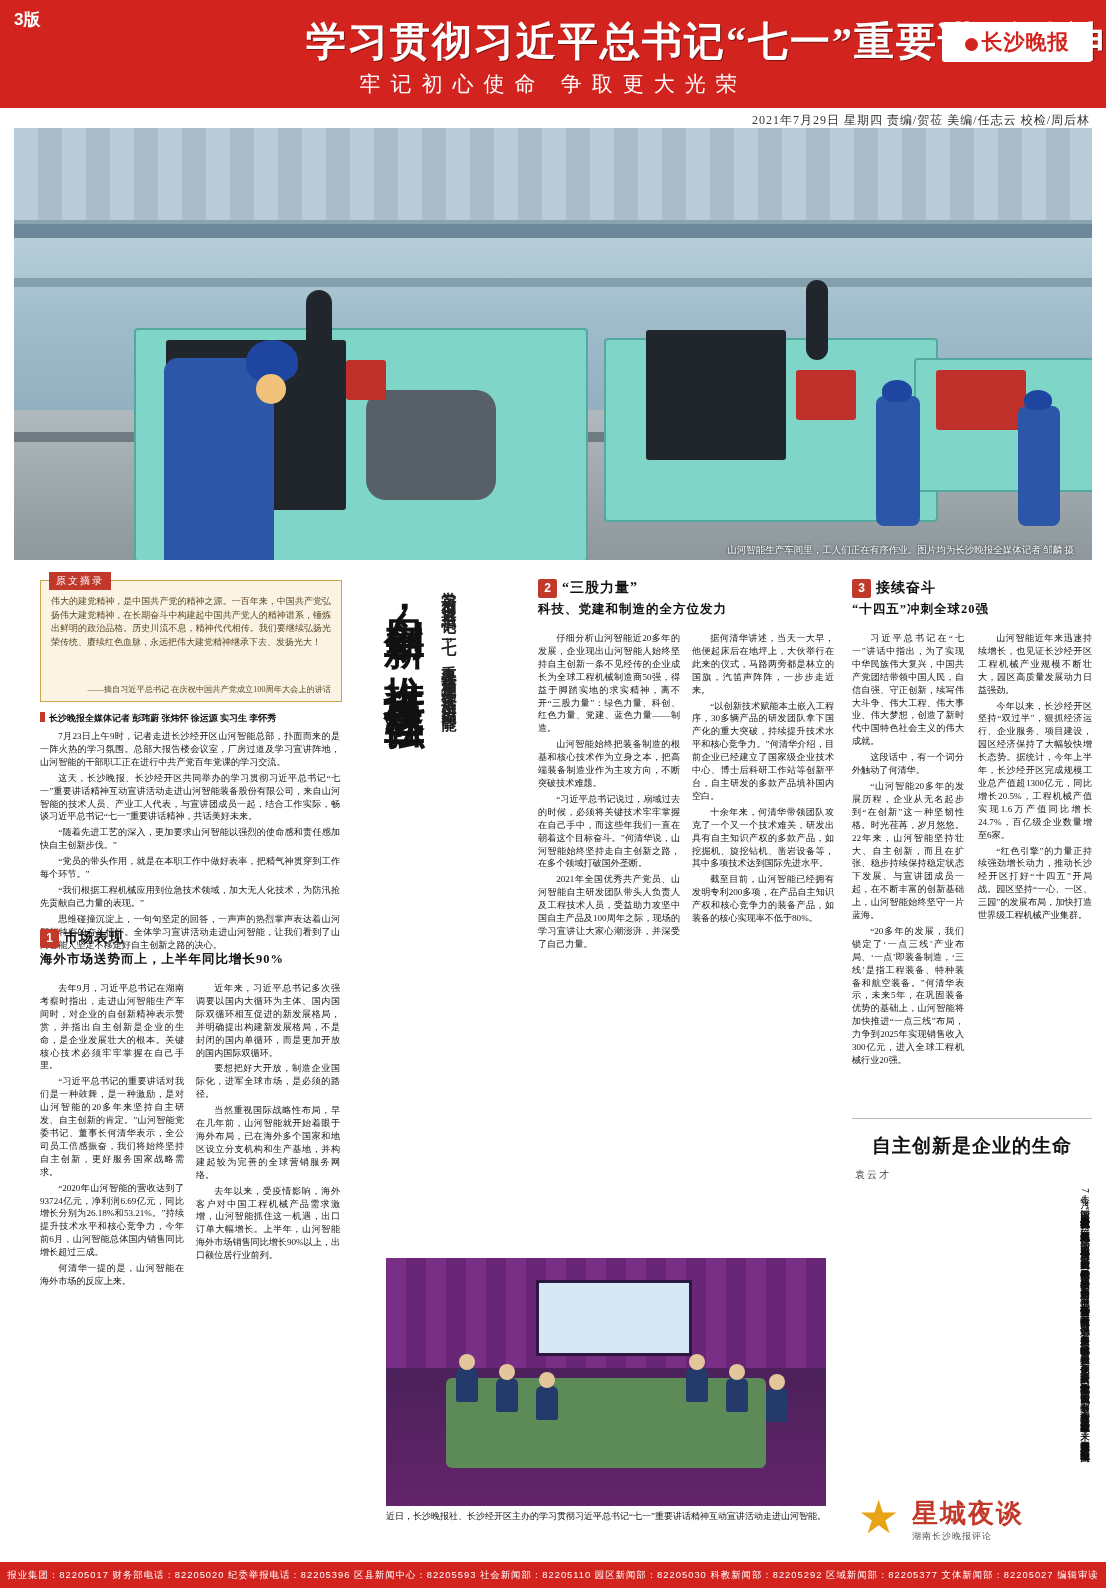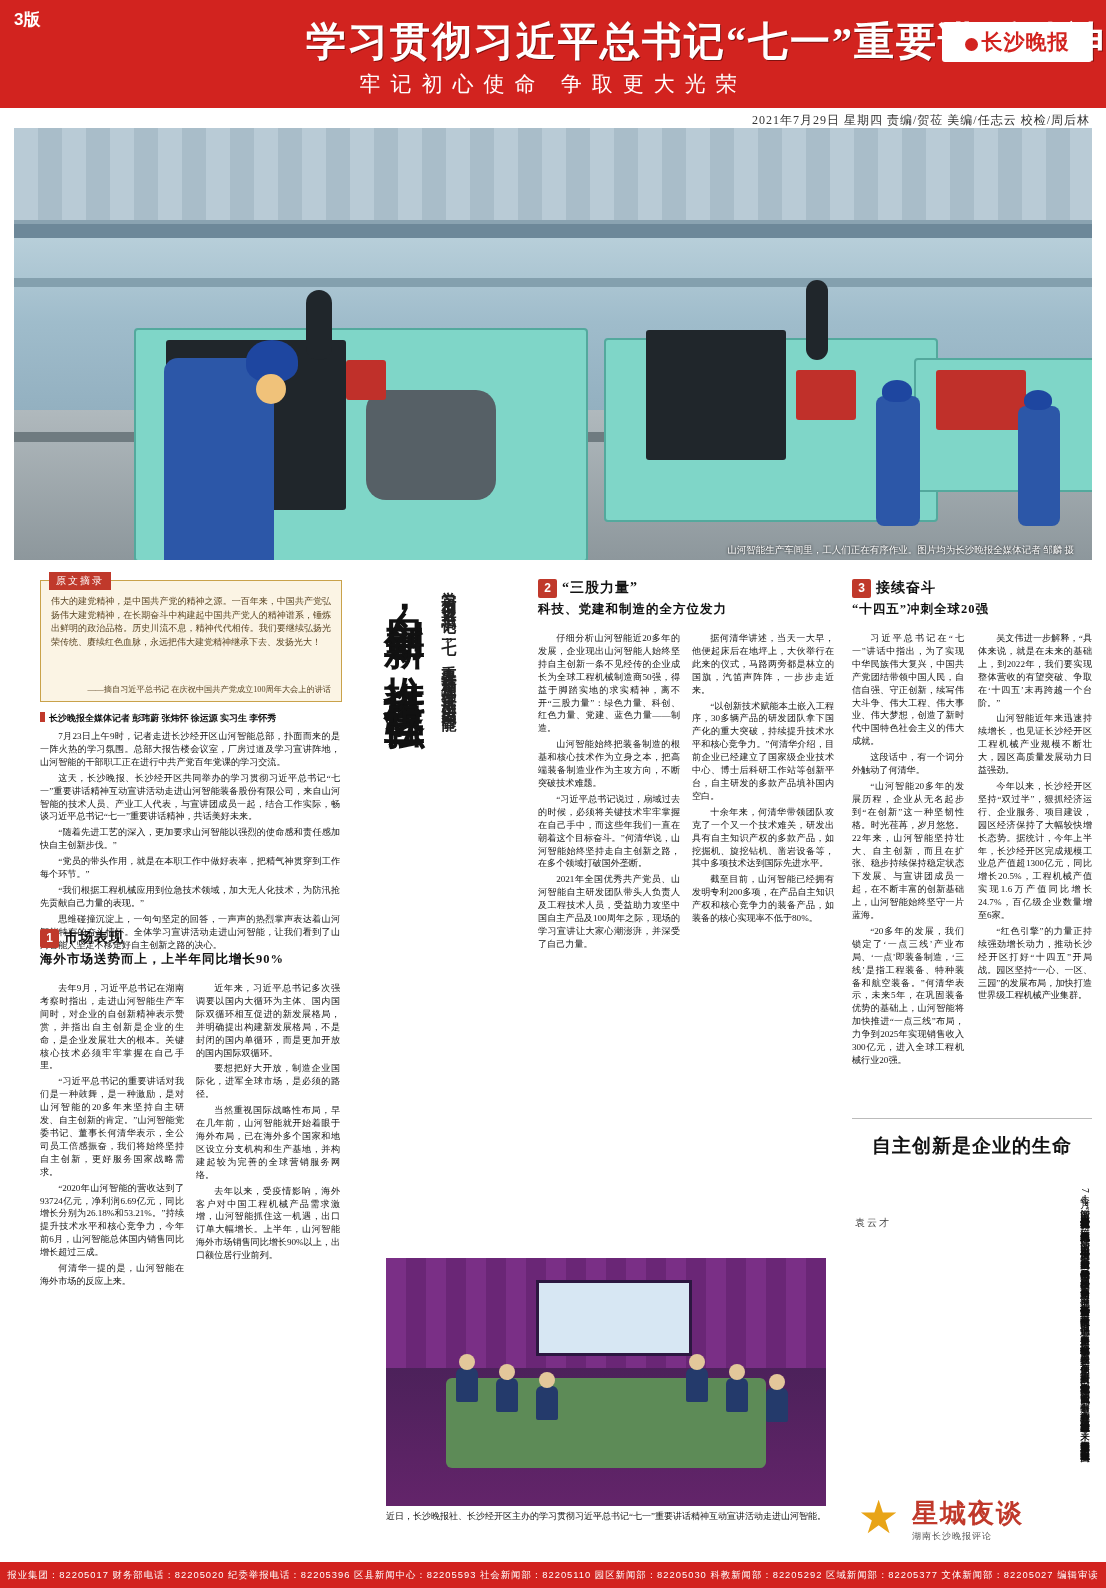--- a/index.html
+++ b/index.html
@@ -125,21 +125,20 @@
     letter-spacing:1px;color:#111;}
 
   
   .comm-title{
     position:absolute;left:852px;top:1133px;width:240px;text-align:center;
     font-size:19px;font-weight:bold;letter-spacing:1px;
   }
   .comm-tag{
     position:absolute;left:855px;top:1168px;font-size:10px;color:#444;
     letter-spacing:2px;
-    margin-top:48px;
   }
   .comm-body{
     position:absolute;left:852px;top:1188px;width:240px;height:330px;
     font-size:9.6px;line-height:1.55;text-align:justify;
     writing-mode:vertical-rl;text-orientation:mixed;
   }
 
   
   .starbox{position:absolute;left:858px;top:1488px;width:230px;height:62px;}
   .starbox .star{position:absolute;left:0;top:6px;width:48px;height:48px;color:#e8a417;font-size:46px;line-height:48px;}
@@ -280,21 +279,20 @@
     <span class="num">3</span><span class="t1">接续奋斗</span>
     <span class="t2">“十四五”冲刺全球20强</span>
   </div>
   <div class="col" style="left:852px;top:632px;width:112px;height:470px;">
     <p>习近平总书记在“七一”讲话中指出，为了实现中华民族伟大复兴，中国共产党团结带领中国人民，自信自强、守正创新，续写伟大斗争、伟大工程、伟大事业、伟大梦想，创造了新时代中国特色社会主义的伟大成就。</p>
     <p>这段话中，有一个词分外触动了何清华。</p>
     <p>“山河智能20多年的发展历程，企业从无名起步到“在创新”这一种坚韧性格。时光荏苒，岁月悠悠。22年来，山河智能坚持壮大、自主创新，而且在扩张、稳步持续保持稳定状态下发展、与宣讲团成员一起，在不断丰富的创新基础上，山河智能始终坚守一片蓝海。</p>
     <p>“20多年的发展，我们锁定了‘一点三线’产业布局、‘一点’即装备制造，‘三线’是指工程装备、特种装备和航空装备。”何清华表示，未来5年，在巩固装备优势的基础上，山河智能将加快推进“一点三线”布局，力争到2025年实现销售收入300亿元，进入全球工程机械行业20强。</p>
   </div>
   <div class="col" style="left:978px;top:632px;width:114px;height:470px;">
-    <p>吴文伟进一步解释，“具体来说，就是在未来的基础上，到2022年，我们要实现整体营收的有望突破、争取在‘十四五’末再跨越一个台阶。”</p>
     <p>山河智能近年来迅速持续增长，也见证长沙经开区工程机械产业规模不断壮大，园区高质量发展动力日益强劲。</p>
     <p>今年以来，长沙经开区坚持“双过半”，狠抓经济运行、企业服务、项目建设，园区经济保持了大幅较快增长态势。据统计，今年上半年，长沙经开区完成规模工业总产值超1300亿元，同比增长20.5%，工程机械产值实现1.6万产值同比增长24.7%，百亿级企业数量增至6家。</p>
     <p>“红色引擎”的力量正持续强劲增长动力，推动长沙经开区打好“十四五”开局战。园区坚持“一心、一区、三园”的发展布局，加快打造世界级工程机械产业集群。</p>
   </div>
 
   <div class="divider-h" style="left:852px;top:1118px;width:240px;"></div>
 
   <div class="comm-title">自主创新是企业的生命</div>
   <div class="comm-tag">袁云才</div>
   <div class="comm-body">今年7月，山河智能“跳小船”首次由口交替第二次工程机械设备运送回国日本，这份“地回又优到了来自内地的客户一批订单。山河智能的“跳小船”为何能进入日本市场？不只是山河智能的自我自信，同时也是这些年何清华的一种信号。回望长沙这些年的发展历程，自主创新始终是第一动力。习近平总书记在“七一”重要讲话精神主题宣讲活动走进长沙，在广大干部群众中引发强烈反响。习近平总书记强调，要坚持走自主创新道路，把关键核心技术牢牢掌握在自己手中，这是我们的立身之本。企业是创新的主体，只有不断加大研发投入，才能在激烈的市场竞争中立于不败之地。山河智能的实践充分证明，唯有自主创新，企业才能拥有核心竞争力，才能在国际市场上赢得尊重和话语权。未来，我们期待更多湖南企业走上自主创新之路，为实现高水平科技自立自强贡献力量。</div>

